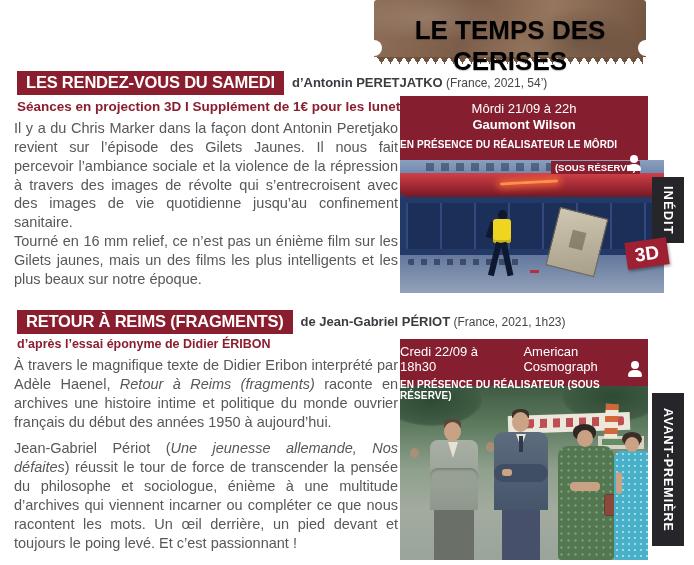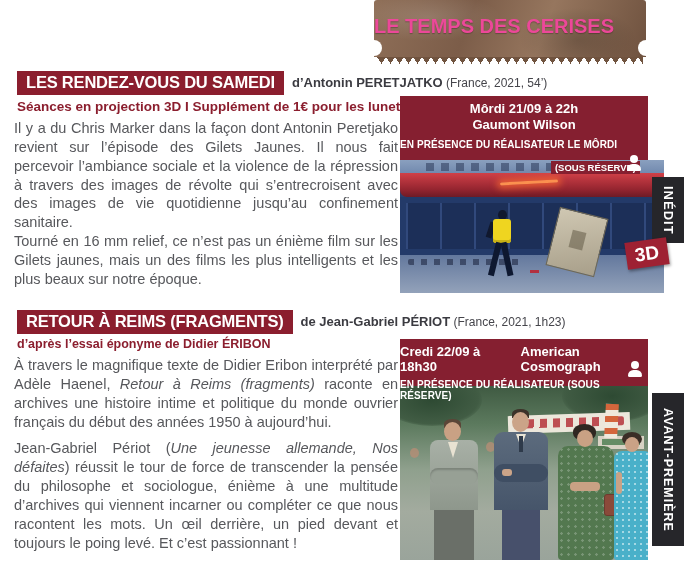--- a/index.html
+++ b/index.html
@@ -11,22 +11,22 @@
   .ticket-rect{position:absolute;left:0;right:0;top:0;bottom:7px;border-radius:3px 3px 0 0;
     background:
       radial-gradient(120px 40px at 20% 30%, rgba(255,255,255,.14), transparent 60%),
       radial-gradient(90px 50px at 75% 70%, rgba(0,0,0,.18), transparent 65%),
       linear-gradient(110deg,#8f6f58 0%,#7c5d49 35%,#96765e 62%,#6f523f 100%);}
   .ticket-teeth{position:absolute;left:3px;right:3px;bottom:0;height:7px;background-repeat:repeat-x;
     background-image:conic-gradient(from 327.3deg at 50% 100%, #70533f 0deg 65.4deg, rgba(0,0,0,0) 65.4deg 360deg);
     background-size:9px 7px;}
   .ticket-notch{position:absolute;width:16px;height:16px;border-radius:50%;background:#fff;top:40px;}
   .ticket-notch.left{left:-8px;} .ticket-notch.right{right:-8px;}
-  .ticket-title{position:absolute;top:15px;left:0;right:0;text-align:left;color:#ec4899;
-    font-weight:bold;font-size:20px;letter-spacing:0px;text-shadow:0 1px 1px rgba(0,0,0,.25);}
+  .ticket-title{position:absolute;top:15px;left:0;right:0;text-align:center;color:#000000;
+    font-weight:bold;font-size:26px;letter-spacing:0px;text-shadow:0 1px 1px rgba(0,0,0,.25);}
 
   
   .head-row{position:absolute;display:flex;align-items:flex-start;gap:8px;white-space:nowrap;}
   .head1{left:17px;top:71px;} .head2{left:17px;top:310px;}
   .titlebar{background:#8b1e2e;color:#fff;font-weight:bold;font-size:16.5px;
     padding:2px 9px 3px;letter-spacing:-0.2px;}
   .credit{margin-top:4px;font-size:12px;color:#45454b;}
   .credit .nm{font-weight:bold;font-size:13px;color:#3b3b41;}
   .note{position:absolute;left:17px;color:#8b1e2e;font-weight:bold;}
   .note1{top:99px;font-size:13.5px;}
@@ -37,21 +37,21 @@
     line-height:1.3;text-align:justify;}
   .body1{top:119px;} .body2{top:356px;}
   .body-copy p{margin:0;}
   .body2 p + p{margin-top:8px;}
   .body-copy em{font-style:italic;}
 
   
   .infobox{position:absolute;left:400px;width:248px;background:#851f30;color:#fff;z-index:2;}
   .infobox1{top:96px;height:64px;}
   .infobox2{top:339px;height:47px;}
-  .ib-times{display:flex;justify-content:center;gap:13px;font-weight:bold;font-size:13px;padding-top:5px;}
+  .ib-times{display:flex;justify-content:center;gap:13px;font-weight:normal;font-size:13px;padding-top:5px;}
   .ib-venue{text-align:center;font-weight:bold;font-size:13px;margin-top:1px;}
   .ib-presence{font-weight:bold;font-size:10px;margin-top:7px;padding-right:20px;letter-spacing:0.1px;}
   .infobox2 .ib-presence{margin-top:5px;padding-right:16px;}
   .person-icon{position:absolute;width:14px;}
   .pi1{right:7px;bottom:-11px;} .pi2{right:6px;top:22px;}
   .person-icon .ph{width:8px;height:8px;border-radius:50%;background:#fff;margin:0 auto;}
   .person-icon .pb{width:14px;height:7px;border-radius:7px 7px 2px 2px;background:#fff;margin-top:1px;}
 
   
   .photo1{position:absolute;left:400px;top:160px;width:264px;height:133px;overflow:hidden;background:#2a3f6e;}

